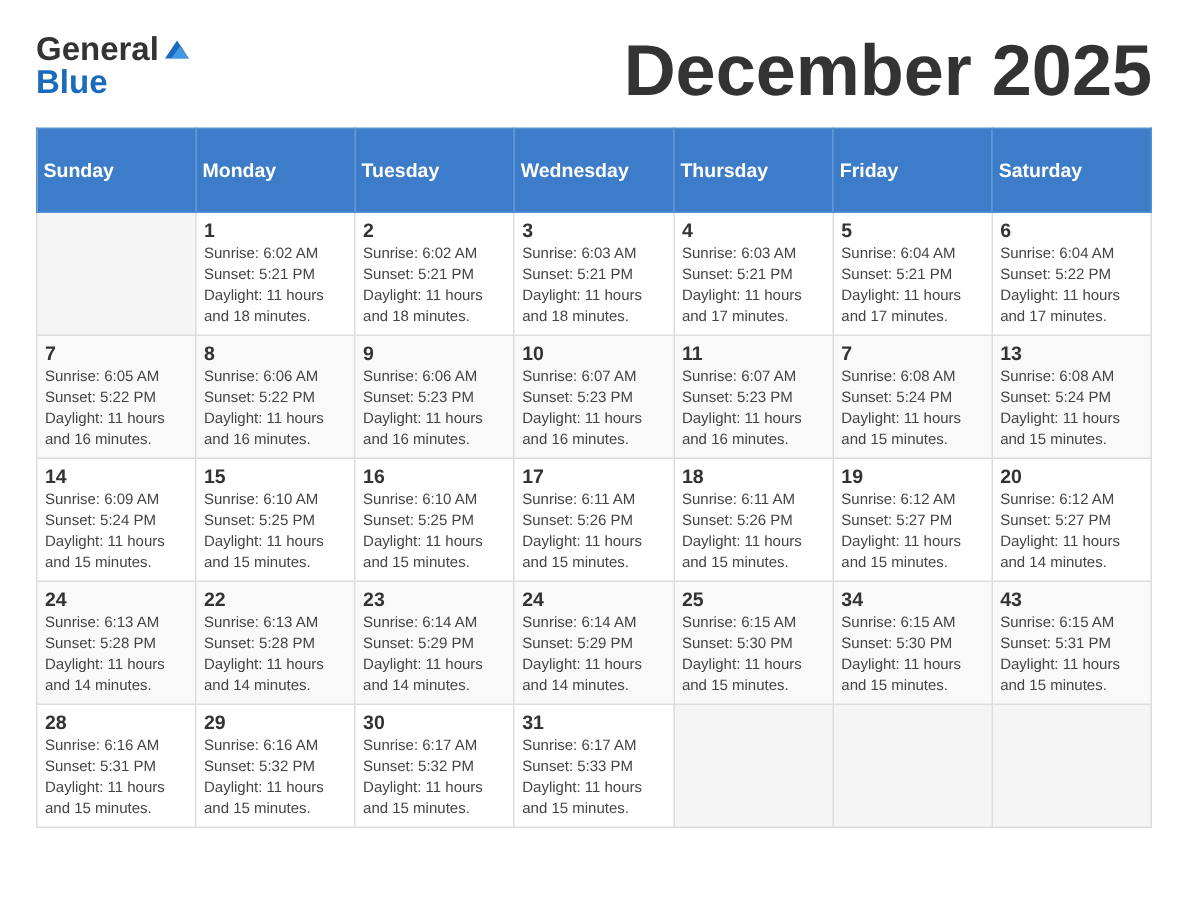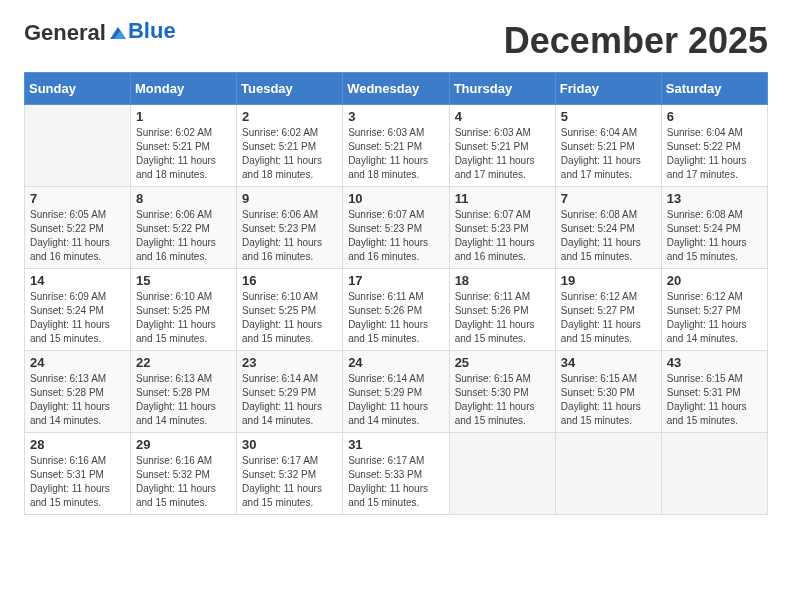--- a/index.html
+++ b/index.html
@@ -11,46 +11,46 @@
       padding: 20px 24px;
     }
     .header-area {
       display: flex;
       justify-content: space-between;
       align-items: flex-start;
       margin-bottom: 10px;
     }
     .logo {
       display: flex;
-      flex-direction: row;
-      align-items: center;
+      flex-direction: column;
+      align-items: flex-start;
     }
     .title-area {
       text-align: right;
     }
     .month-title {
-      font-size: 36px;
+      font-size: 48px;
       font-weight: bold;
       color: #333;
     }
     .location-title {
       font-size: 16px;
       color: #555;
     }
     .calendar {
       width: 100%;
       border-collapse: collapse;
       border: 1px solid #ccc;
     }
     .calendar th {
       background-color: #3d7cc9;
       color: #fff;
       font-size: 13px;
       font-weight: bold;
-      padding: 8px 4px;
+      padding: 20px 4px;
       text-align: left;
       border: 1px solid #5590d4;
     }
     .calendar td {
       vertical-align: top;
       border: 1px solid #ddd;
       padding: 4px 5px;
       width: 107px;
       min-height: 80px;
       background: #fff;

